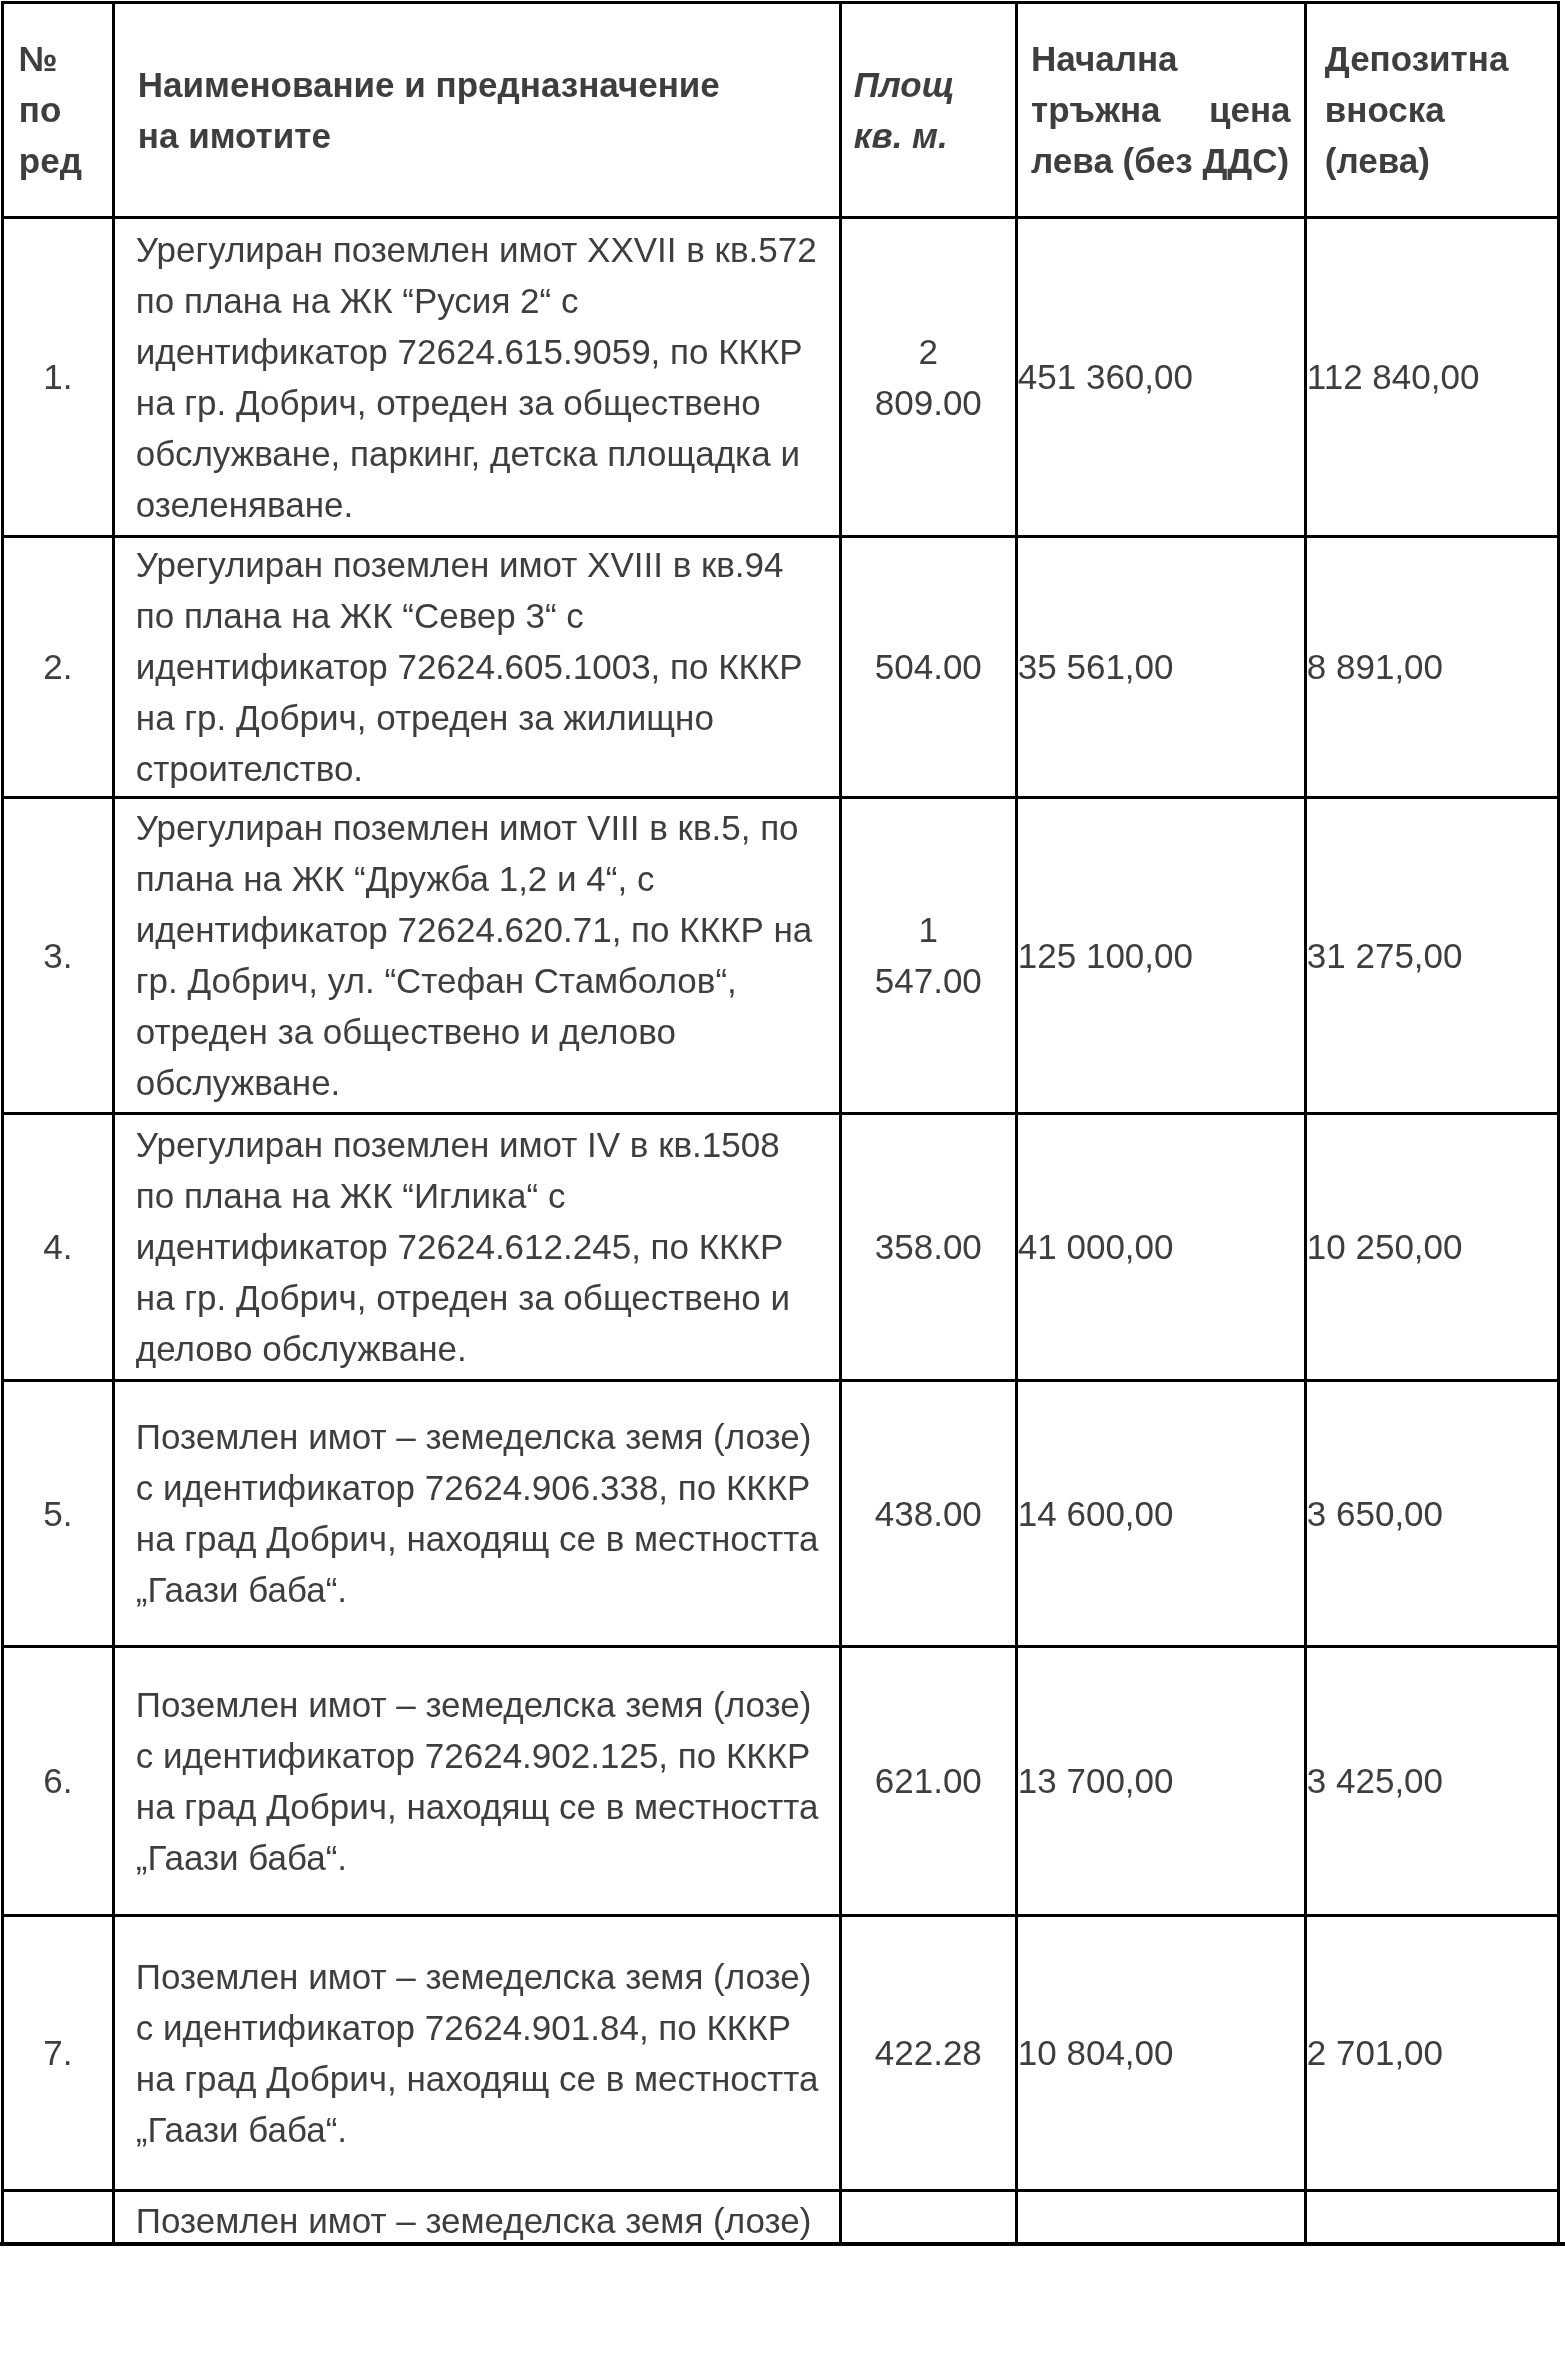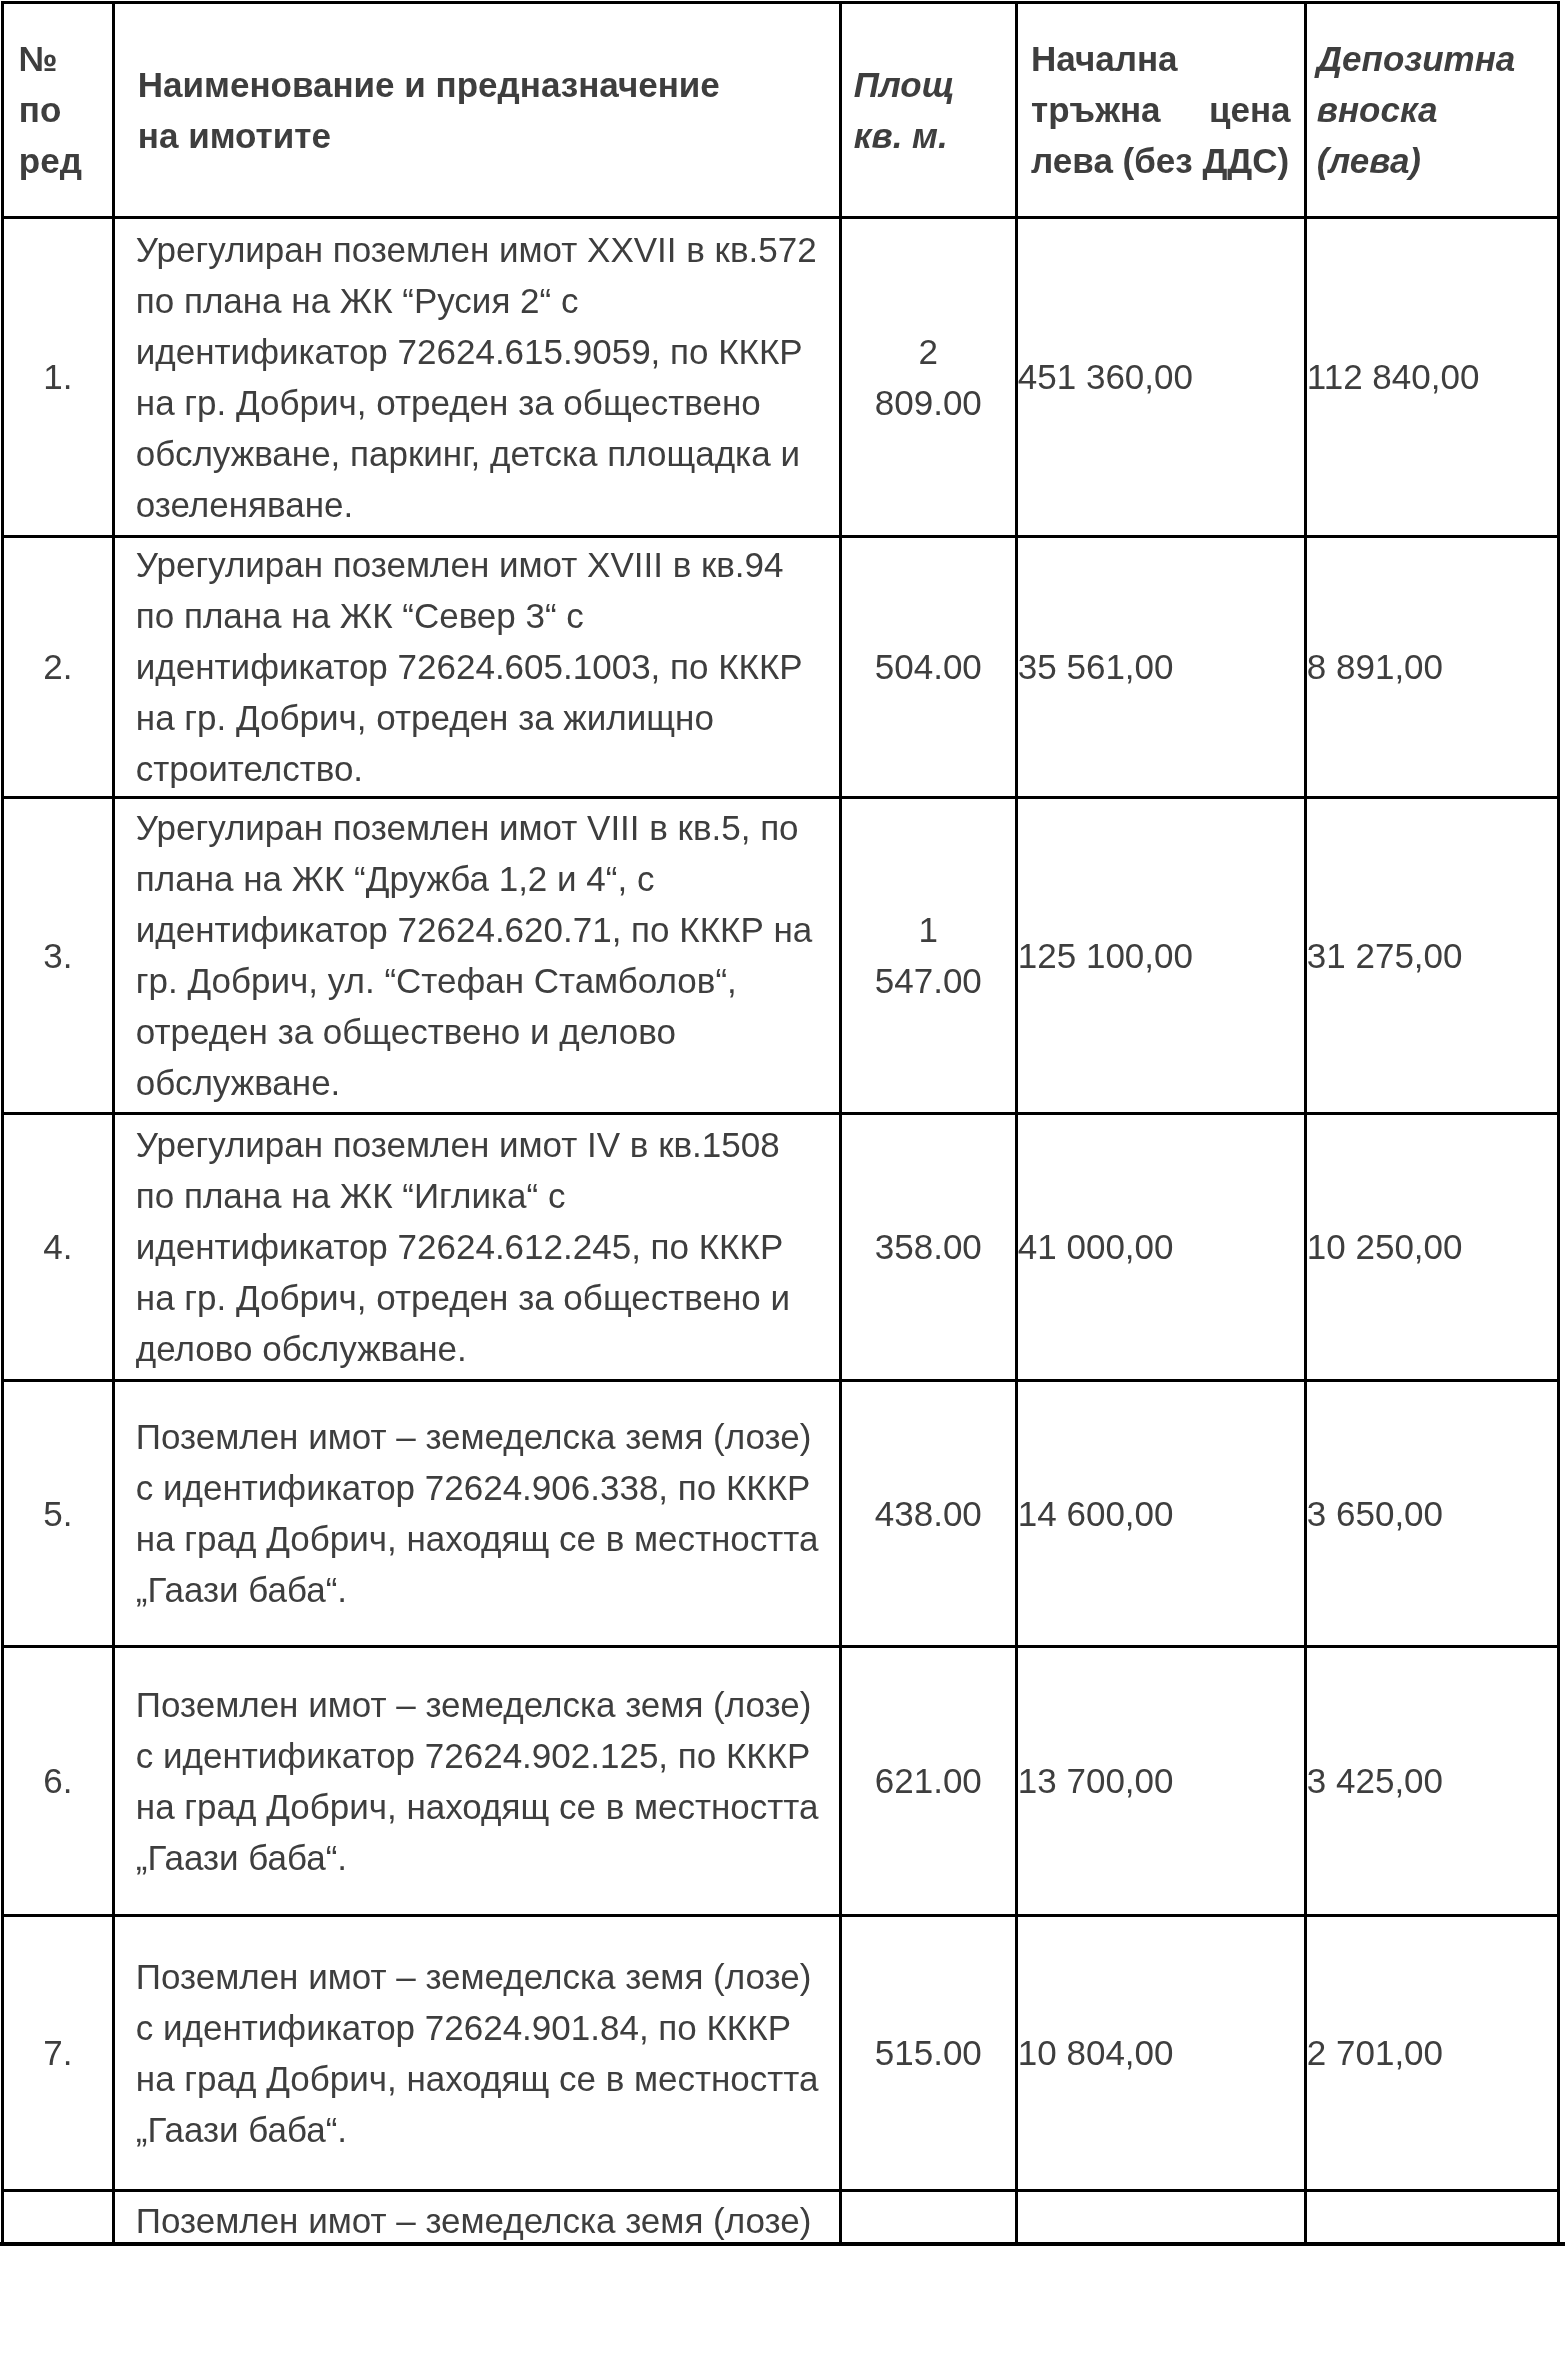--- a/index.html
+++ b/index.html
@@ -44,21 +44,21 @@
   
   th.c2 { padding-left: 23px; padding-right: 18px; }
   td.c2 { text-align: left; padding-left: 21px; padding-right: 18px; }
   
   th.c3 { padding-left: 12px; padding-right: 6.6px; font-style: italic; }
   td.c3 { text-align: center; }
   
   th.c4 { text-align: justify; text-justify: inter-word; padding-left: 13.3px; padding-right: 13.3px; }
   td.c4 { text-align: left; }
   
-  th.c5 { padding-left: 10px; padding-right: 6.6px; font-style: italic; }
+  th.c5 { padding-left: 18px; padding-right: 6.6px; }
   td.c5 { text-align: left; }
 
   tr.row-header { height: 215px; }
   tr.row-1 { height: 319px; }
   tr.row-2 { height: 261px; }
   tr.row-3 { height: 316px; }
   tr.row-4 { height: 267px; }
   tr.row-5 { height: 266px; }
   tr.row-6 { height: 269px; }
   tr.row-7 { height: 275px; }
@@ -137,21 +137,21 @@
       <tr class="row-6">
         <td class="c1">6.</td>
         <td class="c2">Поземлен имот – земеделска земя (лозе) с идентификатор 72624.902.125, по КККР на град Добрич, находящ се в местността „Гаази баба“.</td>
         <td class="c3">621.00</td>
         <td class="c4">13 700,00</td>
         <td class="c5">3 425,00</td>
       </tr>
       <tr class="row-7">
         <td class="c1">7.</td>
         <td class="c2">Поземлен имот – земеделска земя (лозе) с идентификатор 72624.901.84, по КККР на град Добрич, находящ се в местността „Гаази баба“.</td>
-        <td class="c3">515.00</td>
+        <td class="c3">422.28</td>
         <td class="c4">10 804,00</td>
         <td class="c5">2 701,00</td>
       </tr>
       <tr class="row-8">
         <td class="c1">8.</td>
         <td class="c2">Поземлен имот – земеделска земя (лозе) с идентификатор 72624.903.7, по КККР на град</td>
         <td class="c3">700.00</td>
         <td class="c4">19 950,00</td>
         <td class="c5">4 987,00</td>
       </tr>

